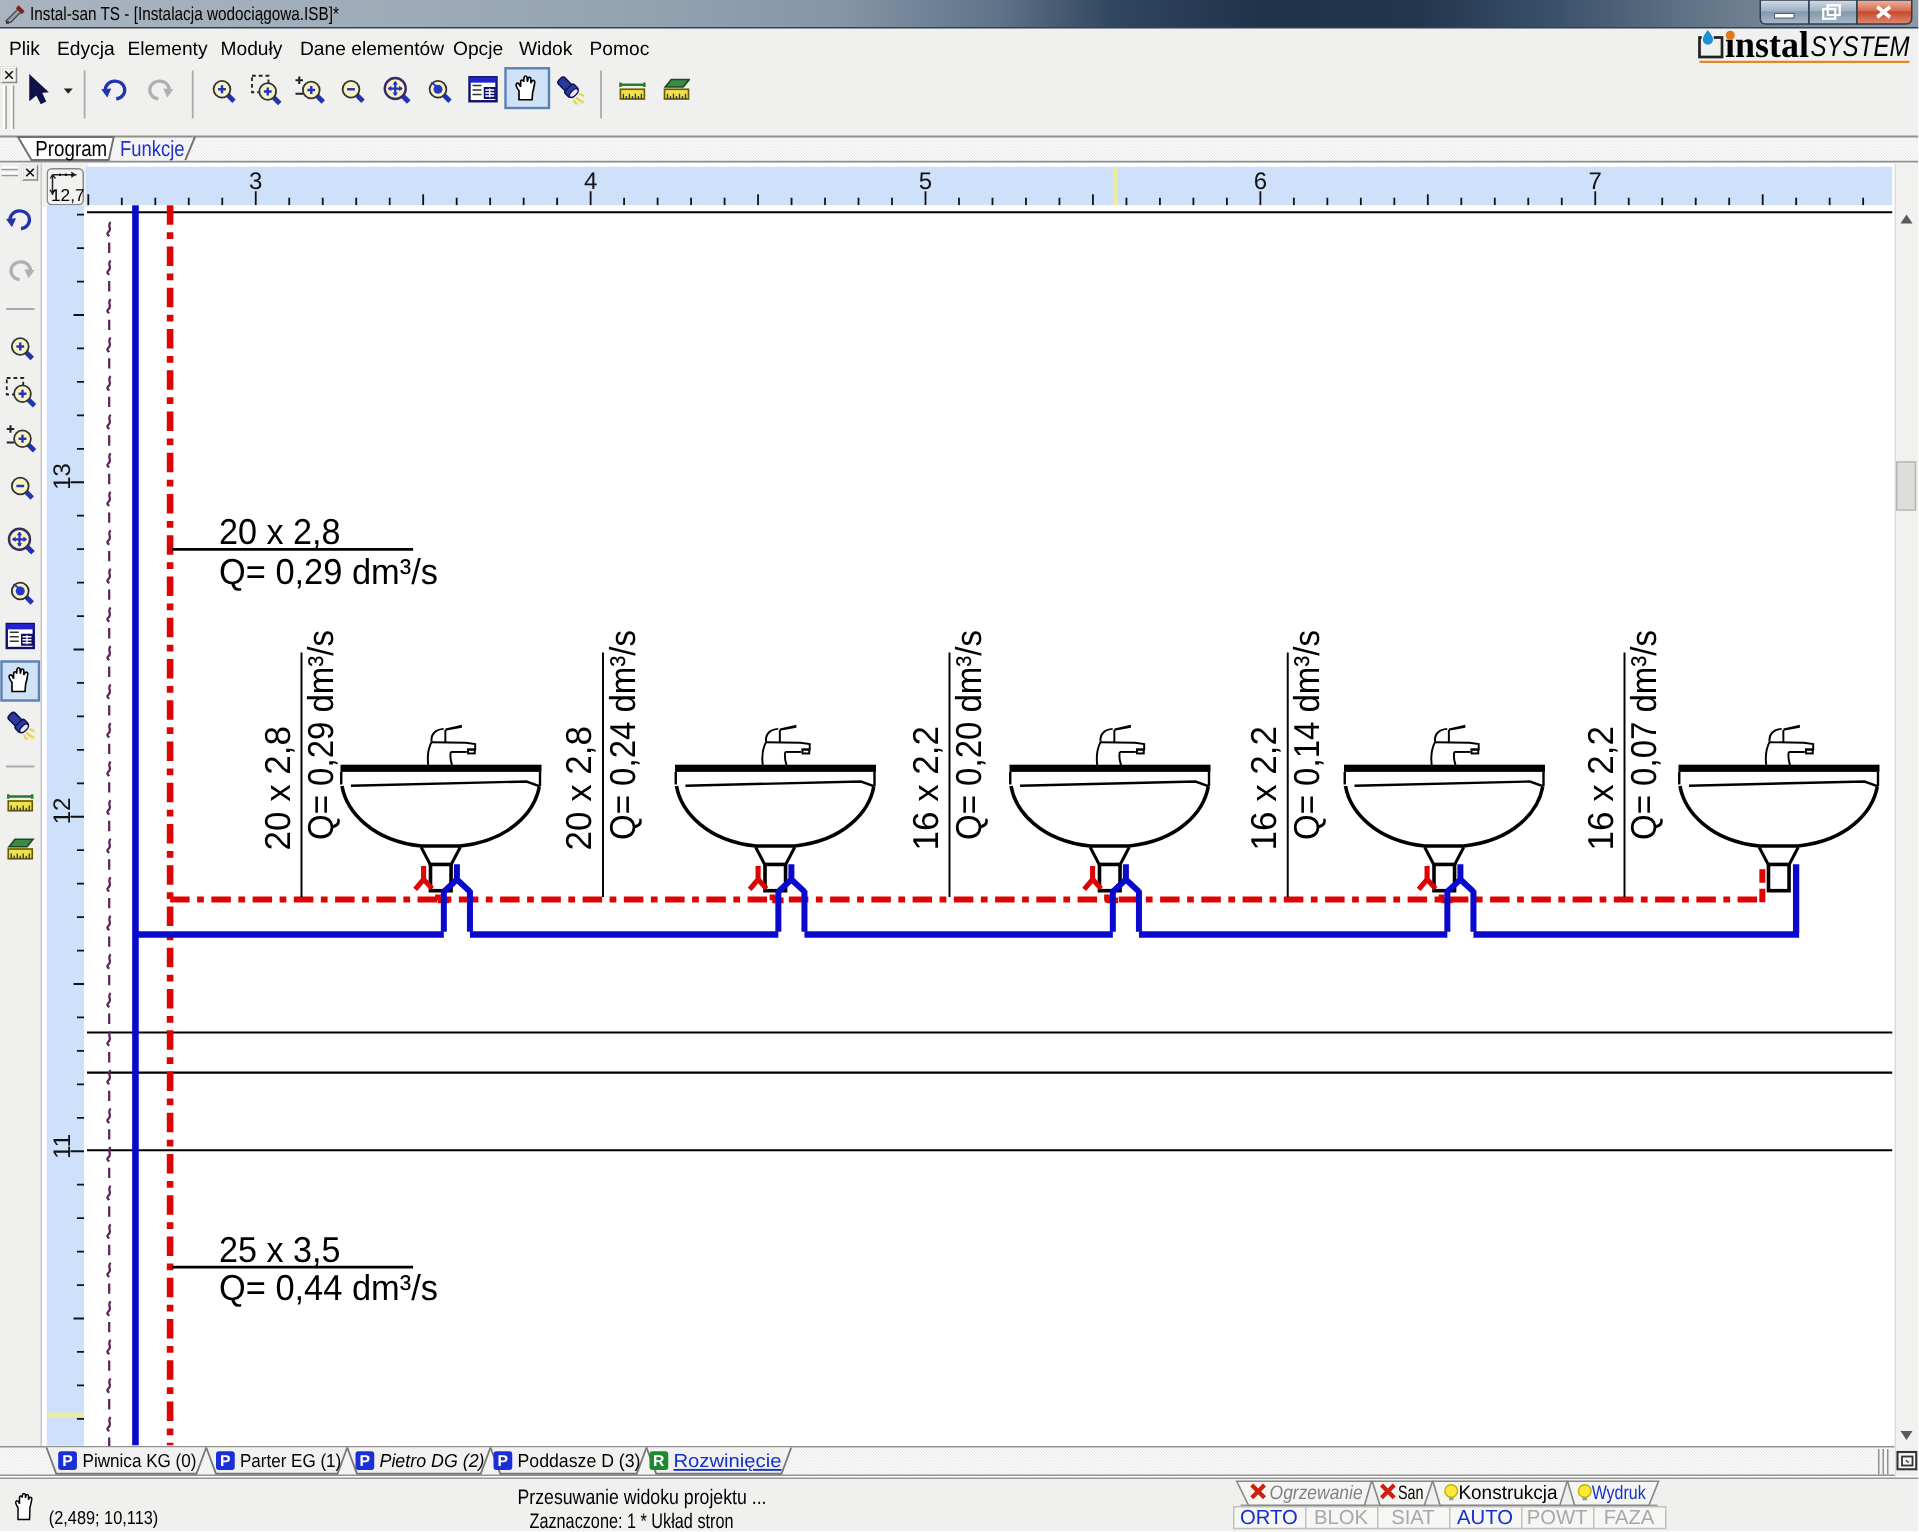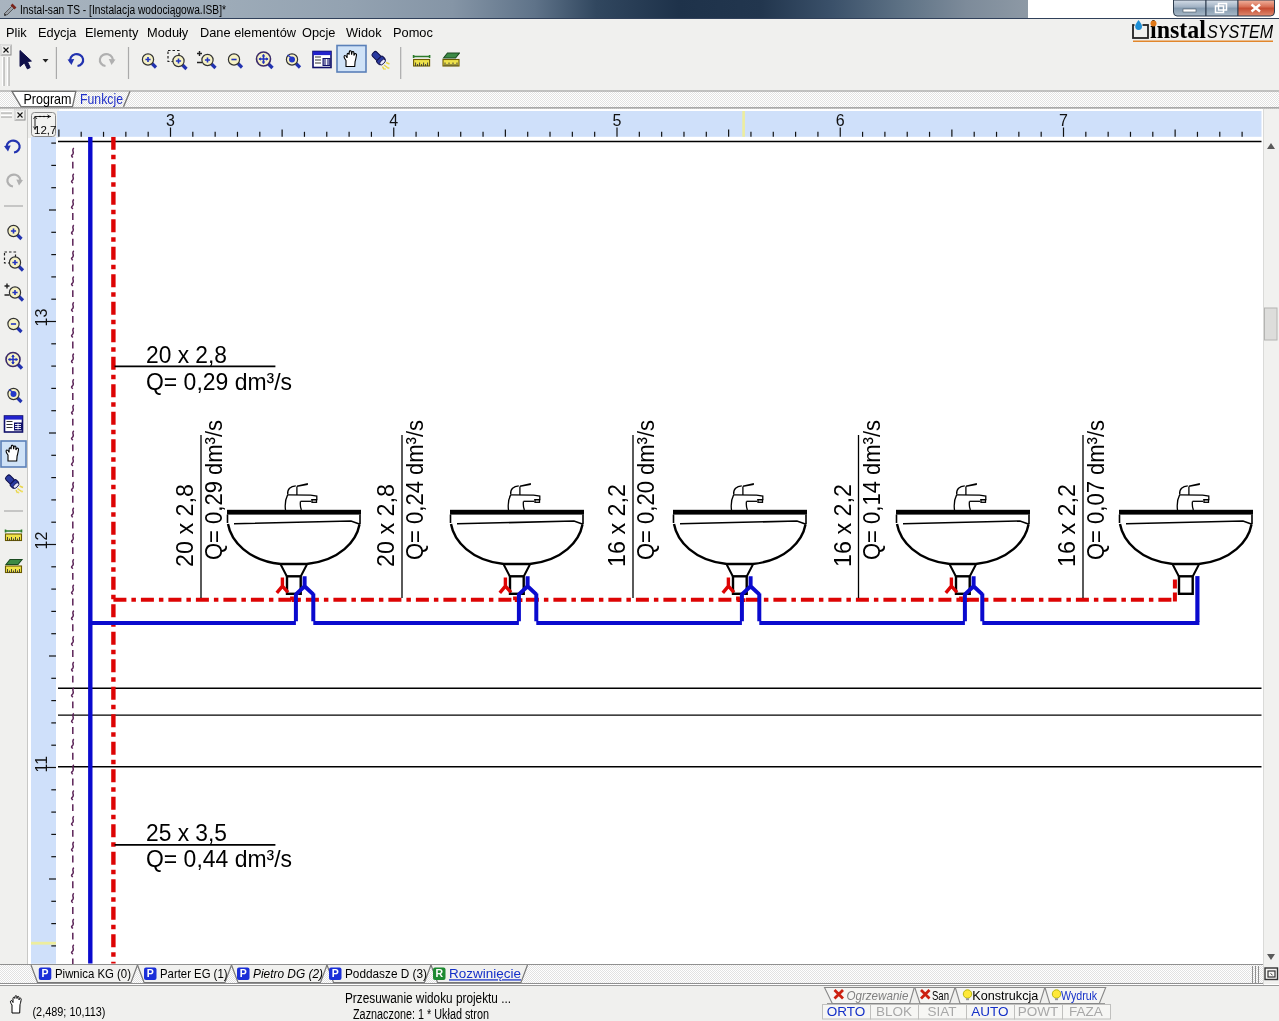--- a/index.html
+++ b/index.html
@@ -64,21 +64,21 @@
 <path d="M1083,435 V598" stroke="#000" stroke-width="1.3" fill="none"></path>
 <text transform="rotate(-90 1075 567)" x="1075" y="567" font-size="24" lengthAdjust="spacingAndGlyphs" textLength="83" fill="#000">16 x 2,2</text>
 <text transform="rotate(-90 1104 560)" x="1104" y="560" font-size="24" lengthAdjust="spacingAndGlyphs" textLength="140" fill="#000">Q= 0,07 dm³/s</text>
 <text x="146" y="362.7" font-size="24" lengthAdjust="spacingAndGlyphs" textLength="81">20 x 2,8</text>
 <text x="146" y="389.5" font-size="24" lengthAdjust="spacingAndGlyphs" textLength="146">Q= 0,29 dm³/s</text>
 <path d="M114.6,366.3 H275.4" stroke="#000" stroke-width="1.8"></path>
 <text x="146" y="841" font-size="24" lengthAdjust="spacingAndGlyphs" textLength="81">25 x 3,5</text>
 <text x="146" y="866.8" font-size="24" lengthAdjust="spacingAndGlyphs" textLength="146">Q= 0,44 dm³/s</text>
 <path d="M114.6,844.8 H275.4" stroke="#000" stroke-width="1.8"></path>
 </svg></div>
-<div class="abs" style="z-index:2;left:0;top:0;width:1028px;height:18px;background:linear-gradient(90deg,#a9b4bf 0%,#9dabb8 22%,#93a2b1 34%,#8595a6 44%,#5f7389 52%,#31475f 58%,#1e324a 66%,#22364e 74%,#3b516a 81%,#5f7386 88%,#7d8b9a 94%,#8d99a5 100%)">
+<div class="abs" style="z-index:2;left:0;top:0;width:1279px;height:18px;background:linear-gradient(90deg,#a9b4bf 0%,#9dabb8 22%,#93a2b1 34%,#8595a6 44%,#5f7389 52%,#31475f 58%,#1e324a 66%,#22364e 74%,#3b516a 81%,#5f7386 88%,#7d8b9a 94%,#8d99a5 100%)">
 <svg class="abs" style="left:3px;top:2px" width="14" height="14">
       <path d="M1,12 L9,4 L11,6 L4,13 Z" fill="#9aa0a8" stroke="#444" stroke-width="0.8"></path>
       <path d="M8.5,2.5 L12.5,6.5" stroke="#7a241c" stroke-width="2.6"></path>
       <path d="M1,13 L3,13" stroke="#333" stroke-width="1.5"></path>
     </svg>
 <svg class="abs" style="left:0;top:0" width="520" height="18">
       <text x="20" y="13.5" font-size="12.5" font-family="Liberation Sans" lengthAdjust="spacingAndGlyphs" textLength="206" fill="#000">Instal-san TS - [Instalacja wodociągowa.ISB]*</text>
     </svg>
 </div>
 <svg class="abs" style="z-index:2;left:1171px;top:0" width="108" height="19">

